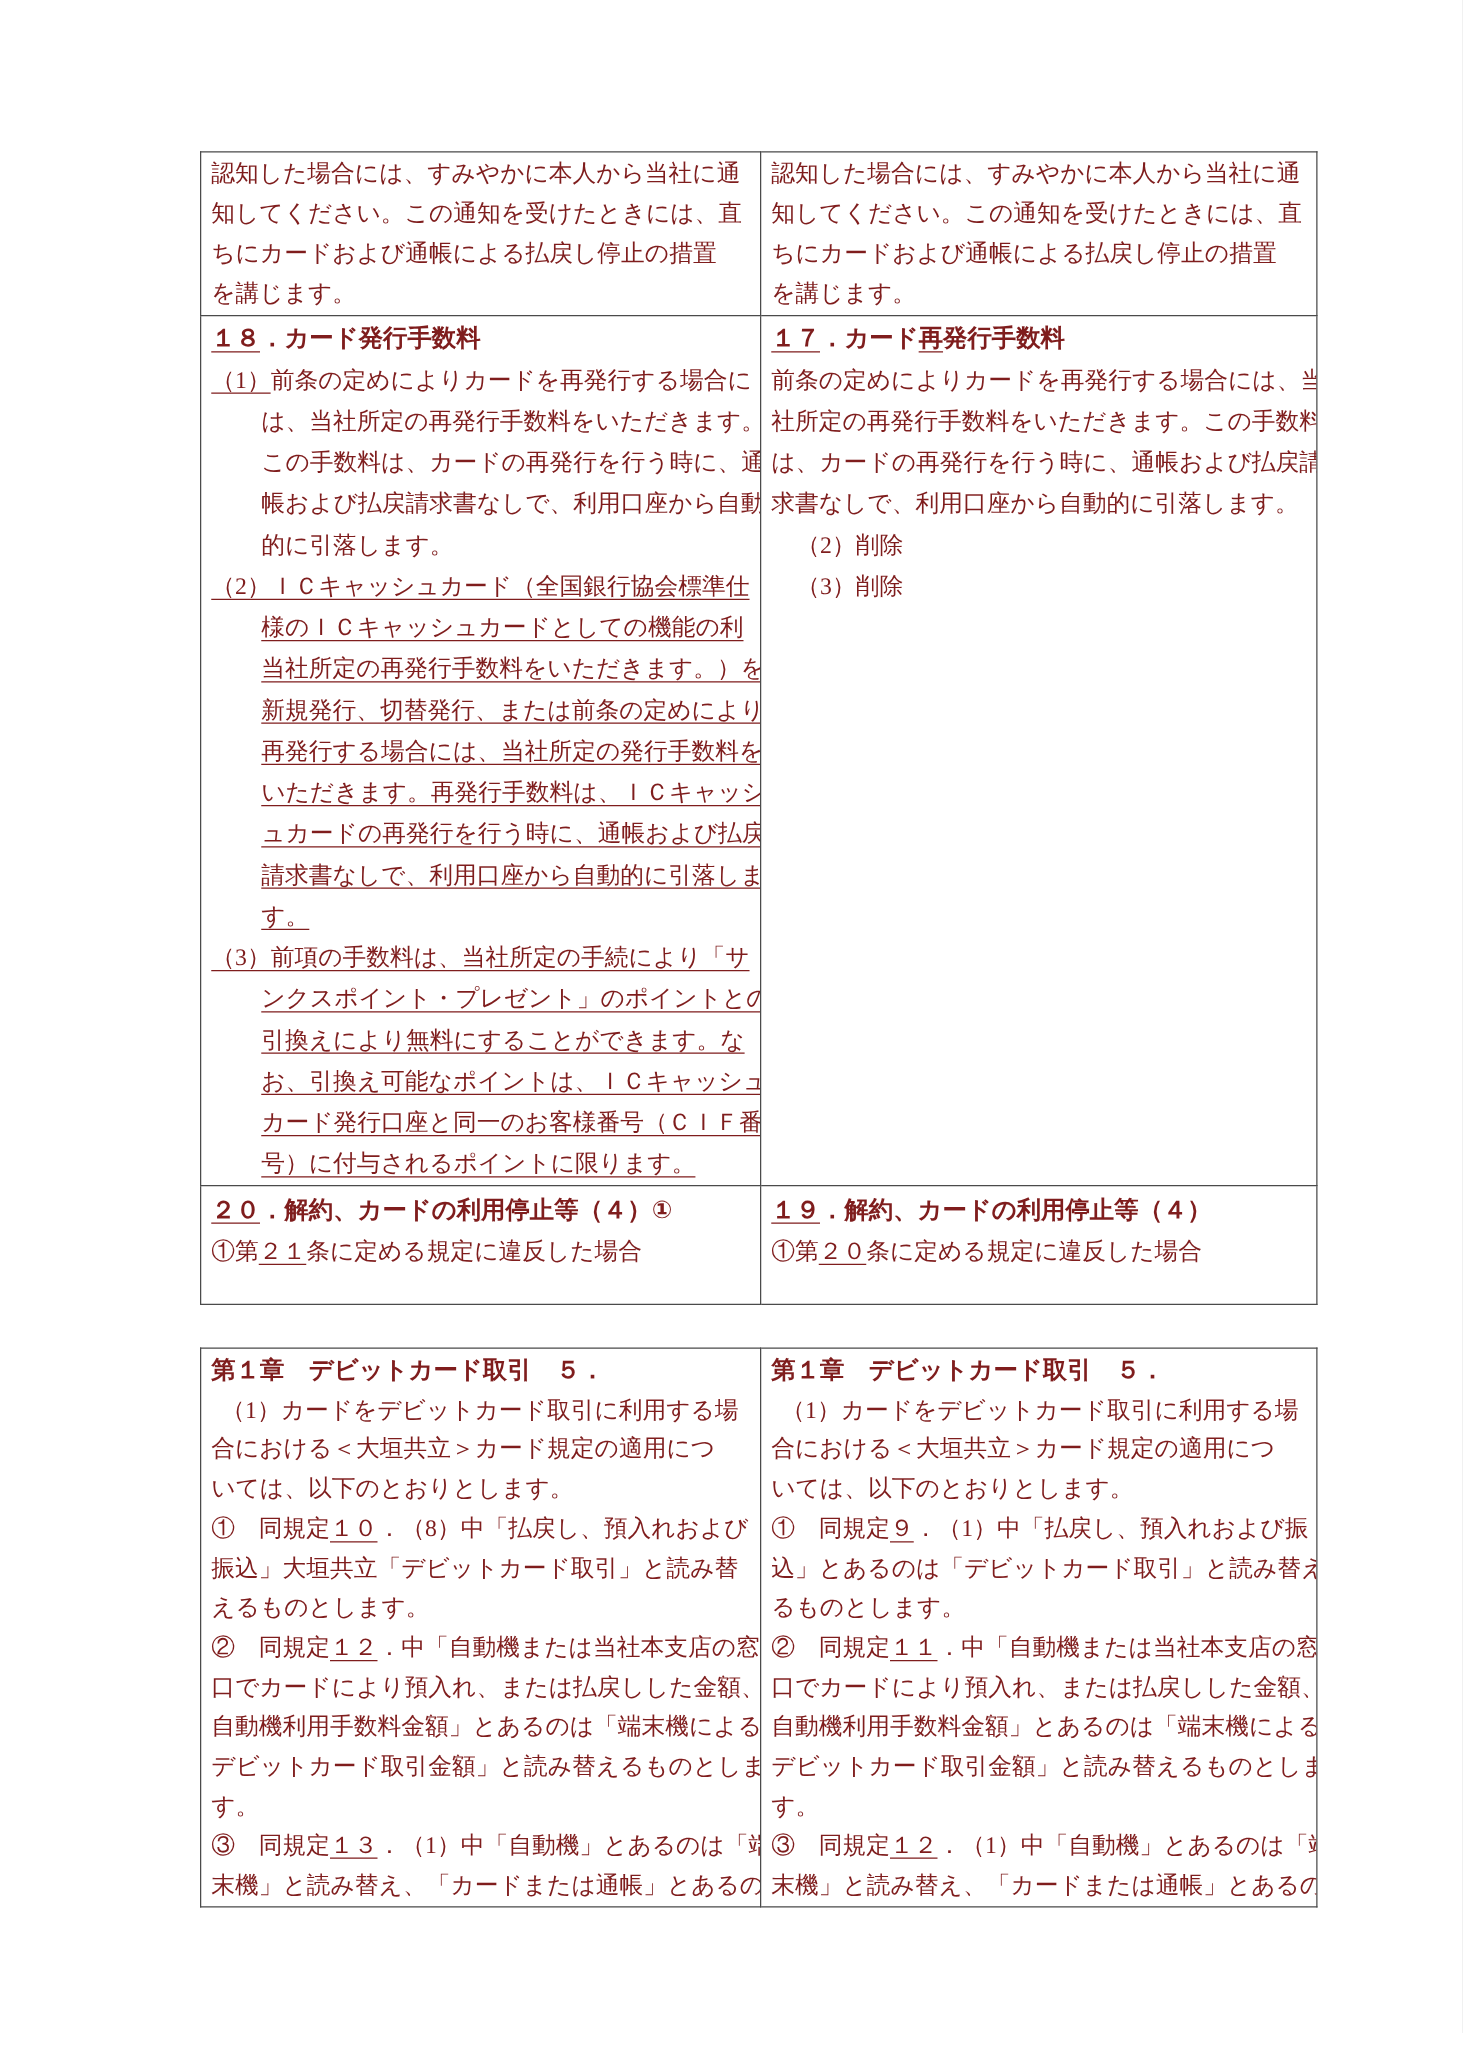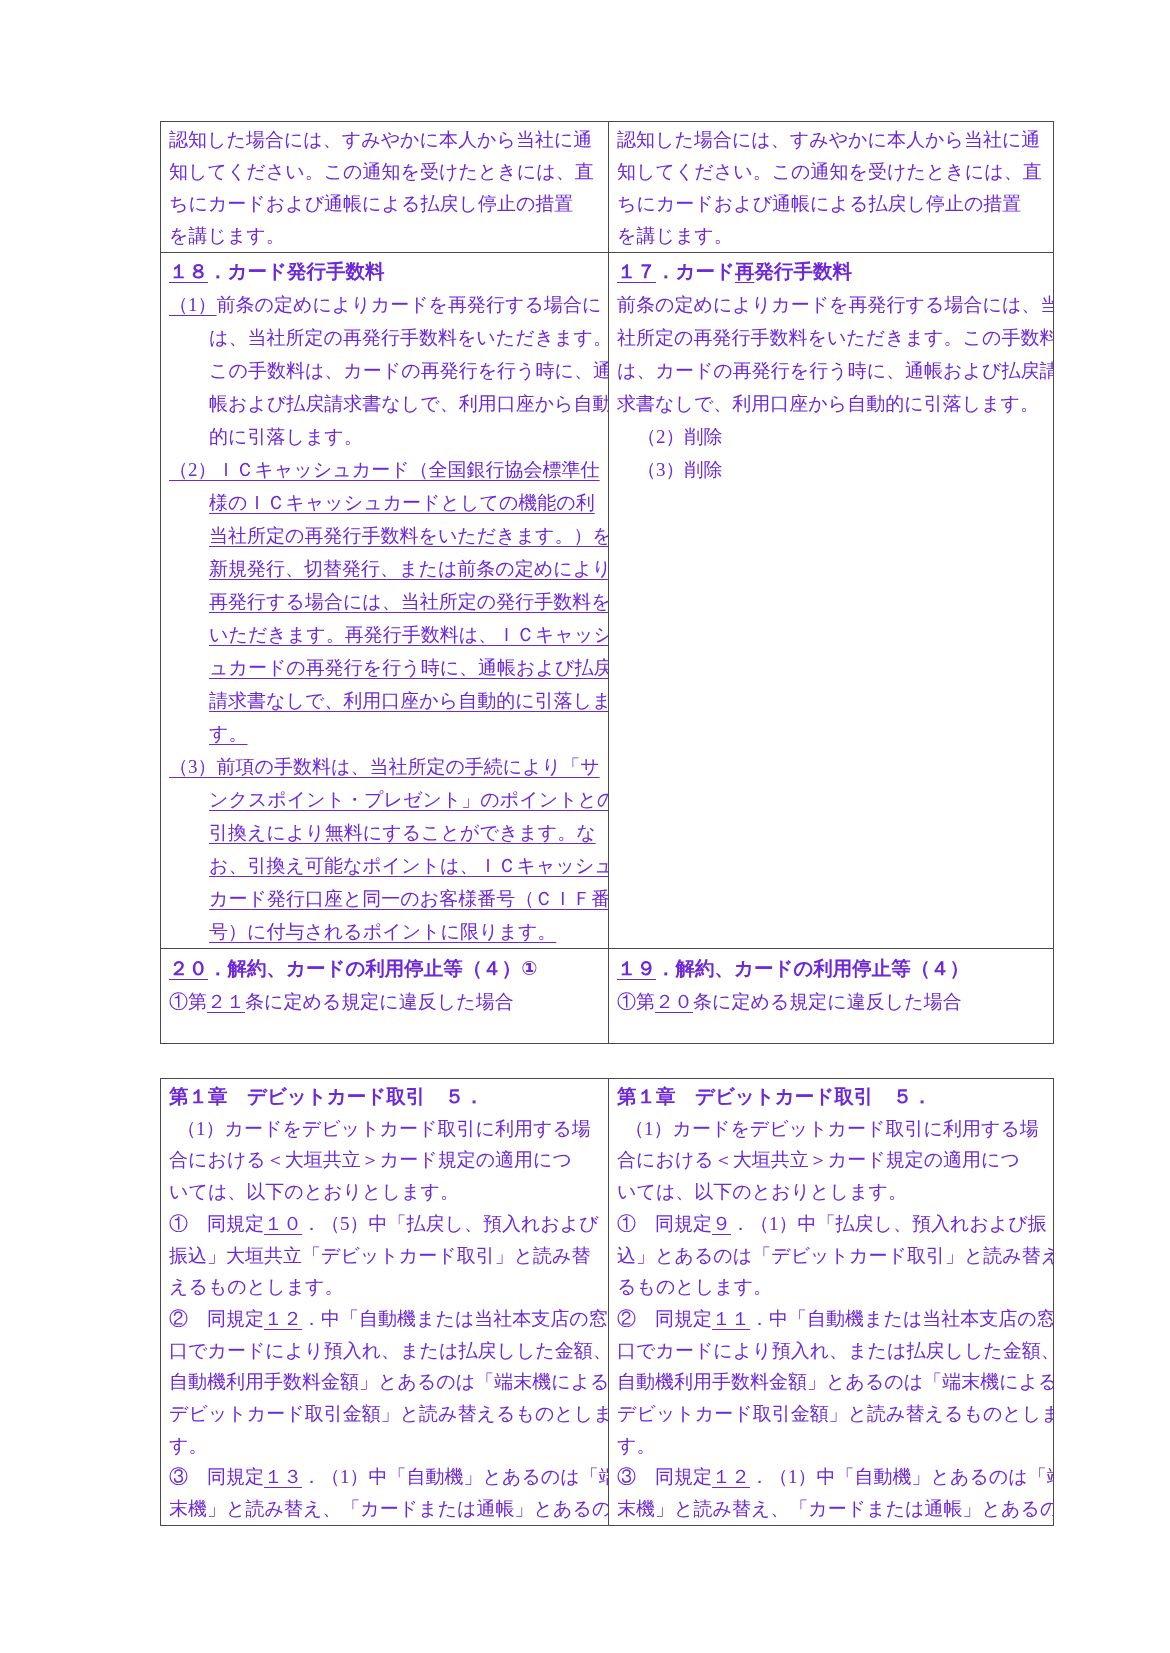--- a/index.html
+++ b/index.html
@@ -1,21 +1,21 @@
 <!DOCTYPE html>
 <html><head>
 <meta charset="utf-8">
 <style>
   html,body{margin:0;padding:0;background:#e8e8e8;}
   .page{
     position:relative;
     width:1170px;height:1653px;
     background:#ffffff;
     font-family:"Liberation Serif","DejaVu Serif",serif;
-    color:#6d28d9;
+    color:#7f1d1d;
     overflow:hidden;
   }
   table.cmp{
     position:absolute;
     border-collapse:collapse;
     table-layout:fixed;
   }
   table.cmp td{
     vertical-align:top;
     border:1px solid #4a4a4a;
@@ -143,21 +143,21 @@
         <col style="width:448px">
         <col style="width:445px">
       </colgroup>
     <tbody>
       <tr class="t2-body" style="height:445px;">
         <td>
             <div class="line gothic"><span>第１章　デビットカード取引　５．</span></div>
             <div class="line" style="padding-left: 8px;"><span>（1）カードをデビットカード取引に利用する場</span></div>
             <div class="line"><span>合における＜大垣共立＞カード規定の適用につ</span></div>
             <div class="line"><span>いては、以下のとおりとします。</span></div>
-            <div class="line"><span>①　同規定</span><span class="u">１０</span><span>．（5）中「払戻し、預入れおよび</span></div>
+            <div class="line"><span>①　同規定</span><span class="u">１０</span><span>．（8）中「払戻し、預入れおよび</span></div>
             <div class="line"><span>振込」大垣共立「デビットカード取引」と読み替</span></div>
             <div class="line"><span>えるものとします。</span></div>
             <div class="line"><span>②　同規定</span><span class="u">１２</span><span>．中「自動機または当社本支店の窓</span></div>
             <div class="line"><span>口でカードにより預入れ、または払戻しした金額、</span></div>
             <div class="line"><span>自動機利用手数料金額」とあるのは「端末機による</span></div>
             <div class="line"><span>デビットカード取引金額」と読み替えるものとしま</span></div>
             <div class="line"><span>す。</span></div>
             <div class="line"><span>③　同規定</span><span class="u">１３</span><span>．（1）中「自動機」とあるのは「端</span></div>
             <div class="line"><span>末機」と読み替え、「カードまたは通帳」とあるの</span></div>
           </td>

